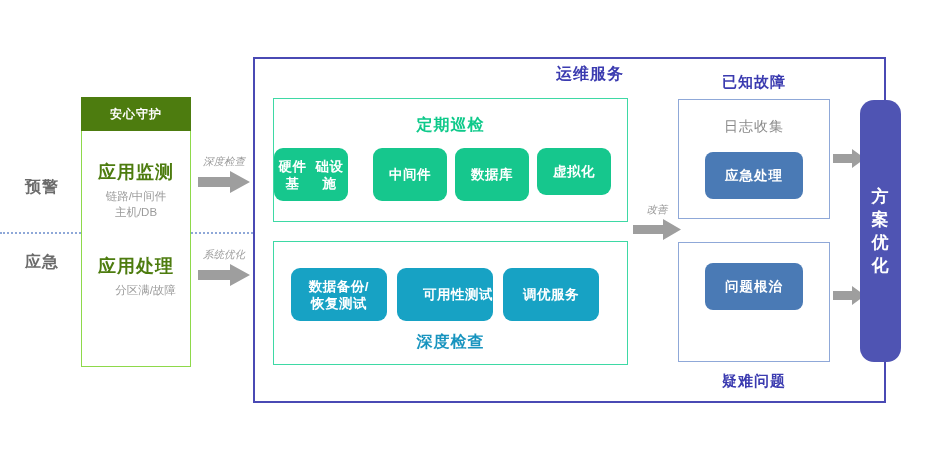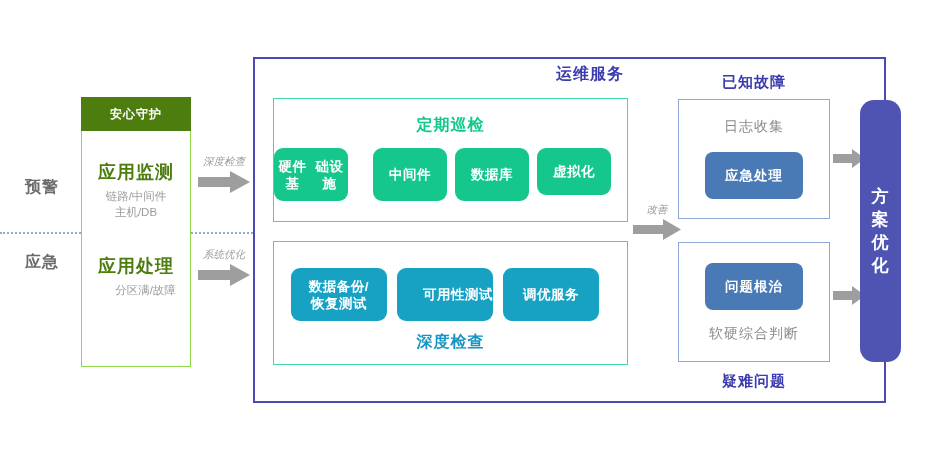--- a/index.html
+++ b/index.html
@@ -199,21 +199,20 @@
   <div class="abs ctr btn-steel" style="left:705px;top:152px;width:98px;height:47px;">应急处理</div>
 
   <svg class="abs" style="left:833px;top:149px;" width="32" height="19" viewBox="0 0 32 19">
     <polygon points="0,5 19,5 19,0 32,9.5 19,19 19,14 0,14" fill="#9e9e9e"></polygon>
   </svg>
 
   <div class="abs blue-box" style="left:678px;top:242px;width:152px;height:120px;"></div>
 
   <div class="abs ctr btn-steel" style="left:705px;top:263px;width:98px;height:47px;">问题根治</div>
 
-  <div class="abs box-inner-label" style="left:678px;top:325px;width:152px;height:20px;">软硬综合判断</div>
 
   <div class="abs ctr box-cap-blue" style="left:680px;top:370px;width:148px;height:22px;">疑难问题</div>
 
   <svg class="abs" style="left:833px;top:286px;" width="32" height="19" viewBox="0 0 32 19">
     <polygon points="0,5 19,5 19,0 32,9.5 19,19 19,14 0,14" fill="#9e9e9e"></polygon>
   </svg>
 
   <div class="abs ctr purple-bar" style="left:860px;top:100px;width:41px;height:262px;flex-direction:column;">
     <span>方</span>
     <span>案</span>

